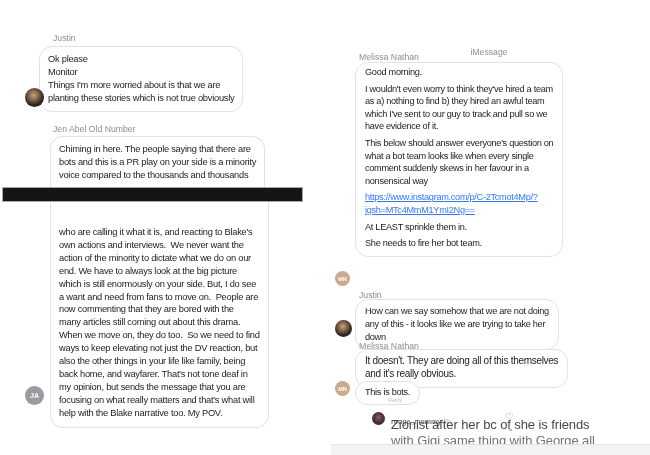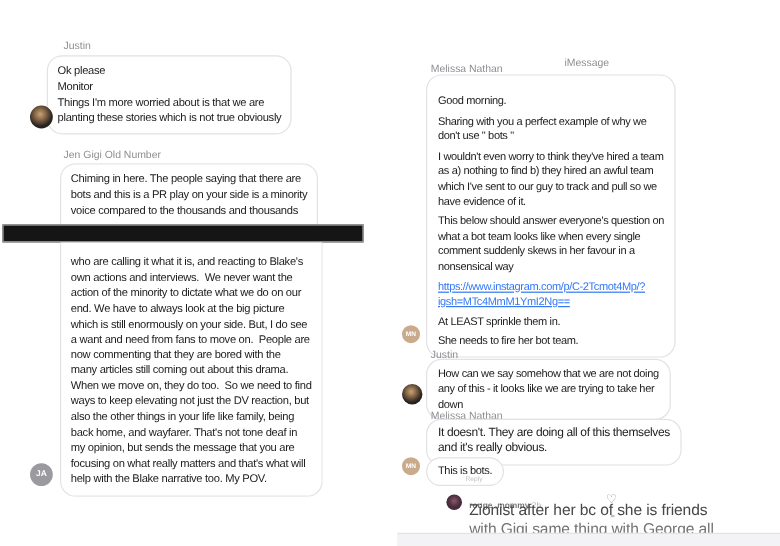--- a/index.html
+++ b/index.html
@@ -10,40 +10,40 @@
   .abs{position:absolute;}
   .sender{
     font-size:8.7px;color:#8e8e93;letter-spacing:0;white-space:pre;
   }
   .bubble{
     background:#ffffff;border:1px solid #e2e2e6;border-radius:13px;
     font-size:9.3px;line-height:12.9px;letter-spacing:-0.25px;
     padding:6px 8px;white-space:pre;color:#1c1c1e;
   }
   .bubble.cut-bottom{border-bottom:none;border-radius:13px 13px 0 0;padding-bottom:12px;}
-  .bubble.cut-top{border-top:none;border-radius:0 0 13px 13px;padding-top:10px;padding-bottom:7px;}
+  .bubble.cut-top{border-top:none;border-radius:0 0 13px 13px;padding-top:24px;padding-bottom:7px;}
   .redaction{
     background:#151515;border:1px solid #a8a8a8;
   }
   .avatar{
     border-radius:50%;display:flex;align-items:center;justify-content:center;
     color:#ffffff;font-weight:bold;overflow:hidden;
   }
   .avatar.photo{
     background:radial-gradient(circle at 45% 38%, #caa27b 0%, #8a6a48 28%, #2a2522 62%, #141311 100%);
   }
   .avatar.ja{background:#9a9aa0;width:19px;height:19px;font-size:7px;}
   .avatar.mn{background:#c9ab8b;width:15px;height:15px;font-size:5.5px;}
   .header{
     text-align:center;font-size:8.7px;color:#8e8e93;line-height:10.5px;white-space:pre;
   }
   .big-bubble{
     background:#ffffff;border:1px solid #e2e2e6;border-radius:13px;
     font-size:9.2px;line-height:12.6px;letter-spacing:-0.3px;
-    padding:15px 9px 6px 9px;color:#1c1c1e;
+    padding:3px 9px 6px 9px;color:#1c1c1e;
   }
   .big-bubble .para{white-space:pre;margin:0 0 4px 0;}
   .big-bubble .para:last-child{margin-bottom:0;}
   .link{color:#3478f6;text-decoration:underline;white-space:pre;display:block;margin:0 0 4px 0;cursor:pointer;}
   .micro{font-size:5.5px;color:#c0c0c0;letter-spacing:0;}
   .ig-user{font-size:7px;color:#777;font-weight:bold;white-space:pre;}
   .ig-time{font-size:7px;color:#b9b9b9;font-weight:normal;}
   .ig-text{font-size:13px;color:#474747;letter-spacing:-0.1px;white-space:pre;line-height:9.5px;}
   .ig-text.fade{color:#5a5a5a;opacity:.85;}
   .ig-avatar{
@@ -63,21 +63,21 @@
 
     <div class="abs sender" style="left:53px;top:33px;">Justin</div>
 
     <div class="abs bubble" style="left:39px;top:46px;">Ok please
 Monitor
 Things I'm more worried about is that we are
 planting these stories which is not true obviously</div>
 
     <div class="abs avatar photo" style="left:25px;top:88px;width:19px;height:19px;"></div>
 
-    <div class="abs sender" style="left:53px;top:124px;">Jen Gigi Old Number</div>
+    <div class="abs sender" style="left:53px;top:124px;">Jen Abel Old Number</div>
 
     <div class="abs bubble cut-bottom" style="left:50px;top:136px;">Chiming in here. The people saying that there are
 bots and this is a PR play on your side is a minority
 voice compared to the thousands and thousands</div>
 
     <div class="abs redaction" style="left:2px;top:187px;width:299px;height:13px;"></div>
 
     <div class="abs bubble cut-top" style="left:50px;top:202px;">who are calling it what it is, and reacting to Blake's
 own actions and interviews.  We never want the
 action of the minority to dictate what we do on our
@@ -102,22 +102,20 @@
 
     <div class="abs header" style="left:330px;top:26px;width:318px;text-align:center;">
       <div>iMessage</div>
       <div>Mon, Aug 19 at 7:01 AM</div>
     </div>
 
     <div class="abs sender" style="left:359px;top:52px;">Melissa Nathan</div>
 
     <div class="abs big-bubble" style="left:355px;top:62px;">
       <div class="para">Good morning.</div>
-      <div class="para">Sharing with you a perfect example of why we
-don't use " bots "</div>
       <div class="para">I wouldn't even worry to think they've hired a team
 as a) nothing to find b) they hired an awful team
 which I've sent to our guy to track and pull so we
 have evidence of it.</div>
       <div class="para">This below should answer everyone's question on
 what a bot team looks like when every single
 comment suddenly skews in her favour in a
 nonsensical way</div>
       <span class="link">https://www.instagram.com/p/C-2Tcmot4Mp/?
 igsh=MTc4MmM1YmI2Ng==</span>

